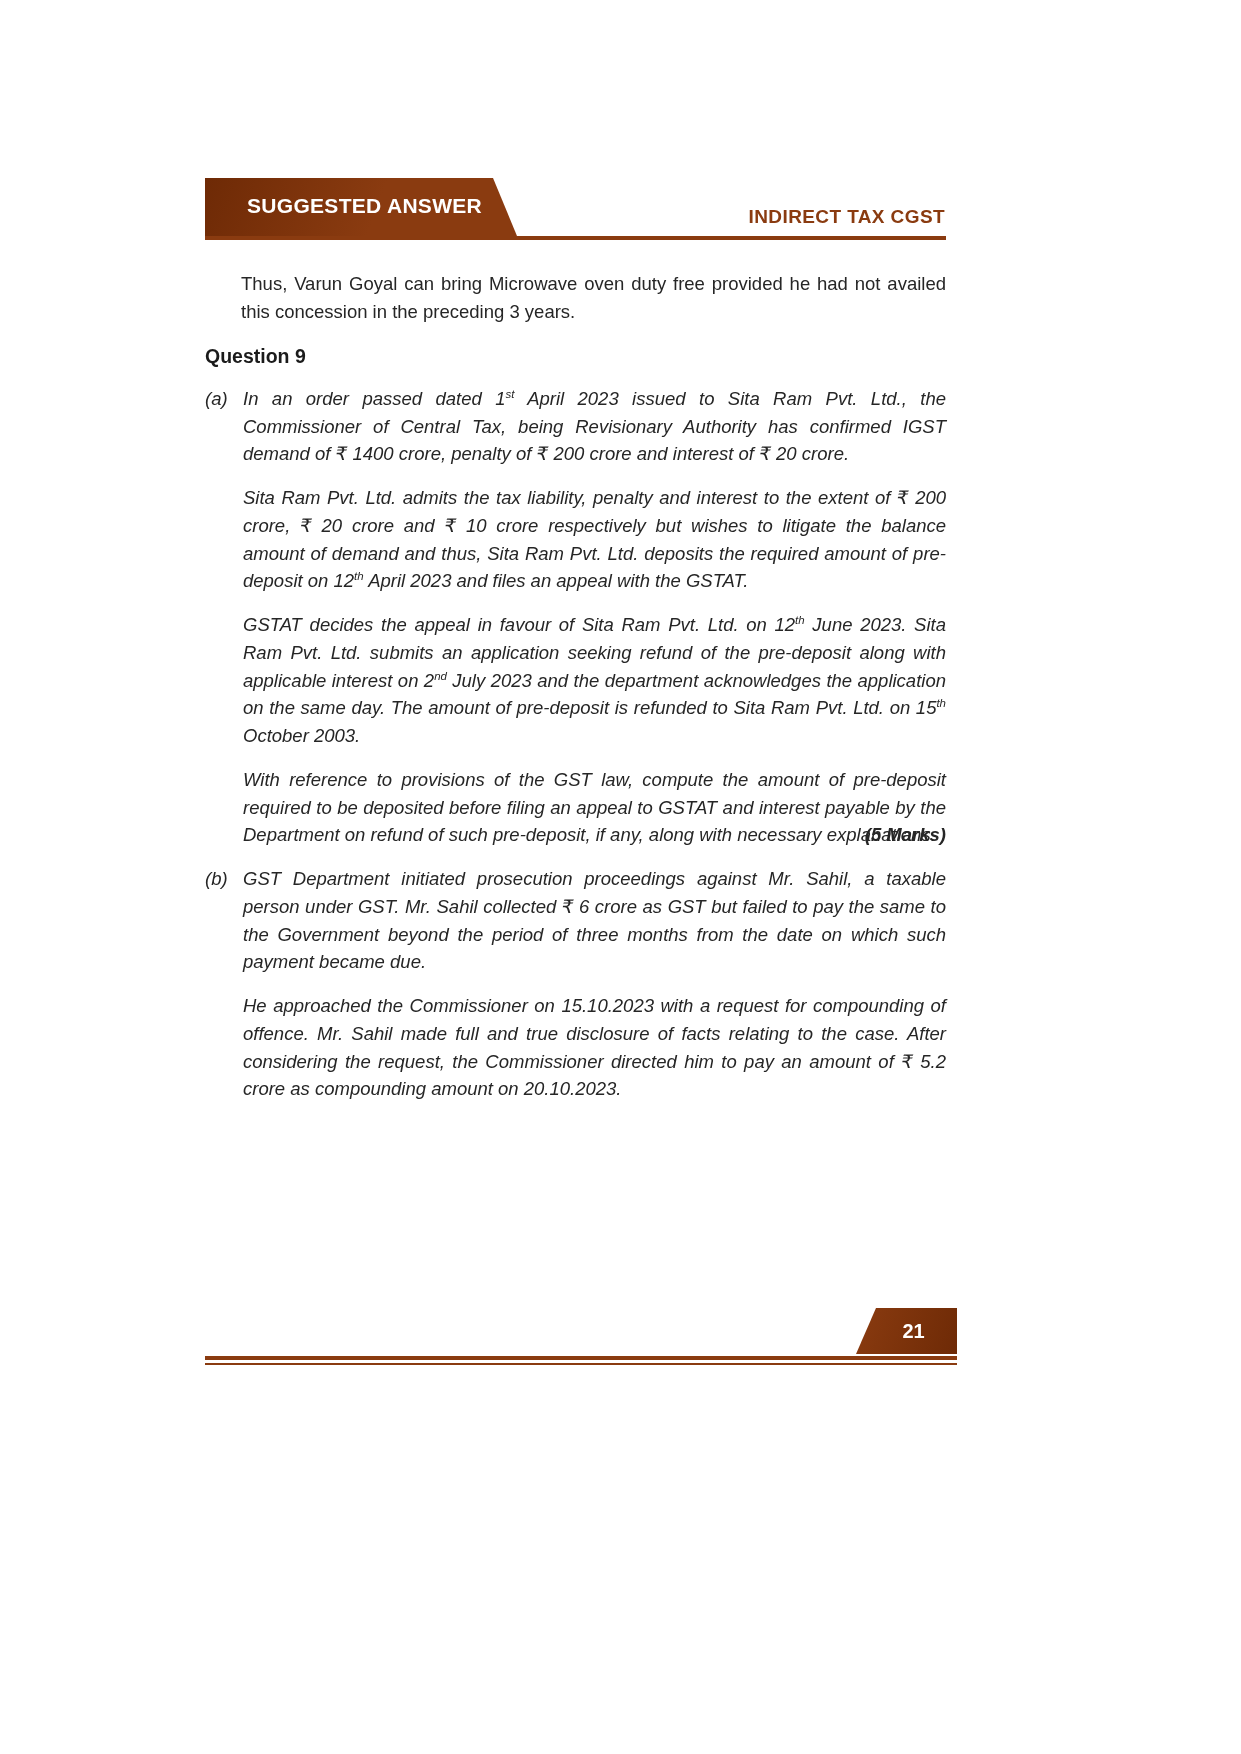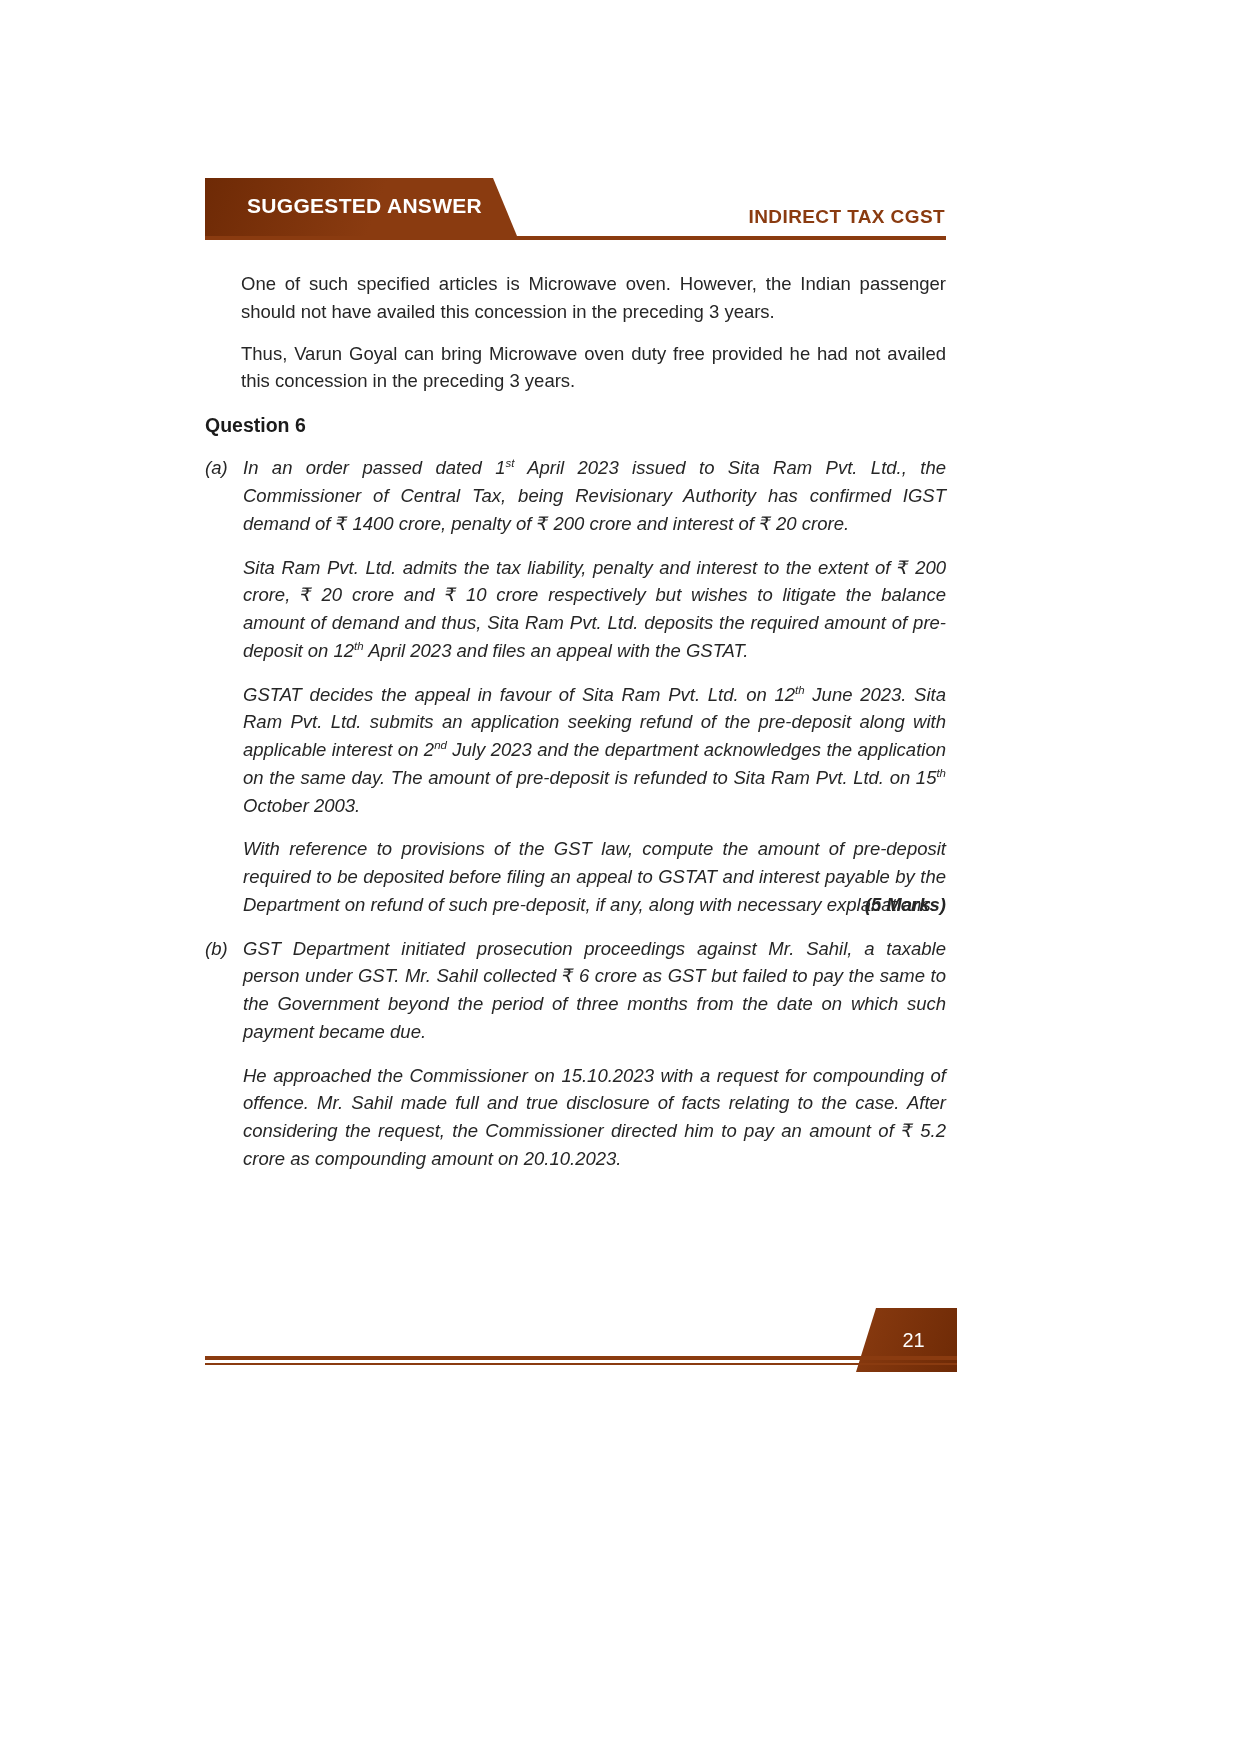--- a/index.html
+++ b/index.html
@@ -41,49 +41,48 @@
   .part { display:flex; font-style:italic; }
   .part-label { flex:0 0 38px; }
   .part-body { flex:1; min-width:0; }
   .part-body p { text-align:justify; margin-bottom:16px; }
   .with-marks { position:relative; }
   .marks { position:absolute; right:0; bottom:0; font-weight:700; font-style:italic; }
   sup { font-size:0.62em; line-height:0; vertical-align:super; }
 
   
   .page-box {
-    position:absolute; left:856px; top:1300px; width:101px; height:64px;
+    position:absolute; left:856px; top:1300px; width:101px; height:46px;
     background:linear-gradient(110deg, var(--accent) 0%, var(--accent-dark) 100%);
     clip-path:polygon(20px 0, 100% 0, 100% 100%, 0 100%);
     display:flex; align-items:center; justify-content:center; padding-left:14px;
-    color:#ffffff; font-weight:400; font-size:20px;
+    color:#ffffff; font-weight:700; font-size:20px;
   }
   .bottom-rules { position:absolute; left:205px; top:1348px; width:752px; }
   .rule-thick { height:4px; background:var(--accent); }
   .rule-thin { height:2px; background:var(--accent); margin-top:3px; }
 </style>
 </head>
 <body>
 
 <div class="page">
 
   <div class="banner">
     <span class="banner-label">SUGGESTED ANSWER</span>
   </div>
   <div class="subject-title">INDIRECT TAX CGST</div>
   <div class="header-rule"></div>
 
   <div class="content">
 
     <div class="intro">
-      <p>One of such specified articles is Microwave oven.  However, the Indian passenger should not have availed this concession in the preceding 3 years.</p>
       <p>Thus, Varun Goyal can bring Microwave oven duty free provided he had not availed this concession in the preceding 3 years.</p>
     </div>
 
-    <div class="q-title">Question 6</div>
+    <div class="q-title">Question 9</div>
 
     <div class="part">
       <div class="part-label">(a)</div>
       <div class="part-body">
         <p>In an order passed dated 1<sup>st</sup> April 2023 issued to Sita Ram Pvt. Ltd., the Commissioner of Central Tax, being Revisionary Authority has confirmed IGST demand of ₹ 1400 crore, penalty of ₹ 200 crore and interest of ₹ 20 crore.</p>
         <p>Sita Ram Pvt. Ltd. admits the tax liability, penalty and interest to the extent of ₹ 200 crore, ₹ 20 crore and ₹ 10 crore respectively but wishes to litigate the balance amount of demand and thus, Sita Ram Pvt. Ltd. deposits the required amount of pre-deposit on 12<sup>th</sup> April 2023 and files an appeal with the GSTAT.</p>
         <p>GSTAT decides the appeal in favour of Sita Ram Pvt. Ltd. on 12<sup>th</sup> June 2023. Sita Ram Pvt. Ltd. submits an application seeking refund of the pre-deposit along with applicable interest on 2<sup>nd</sup> July 2023 and the department acknowledges the application on the same day. The amount of pre-deposit is refunded to Sita Ram Pvt. Ltd. on 15<sup>th</sup> October 2003.</p>
         <p class="with-marks">
           <span>With reference to provisions of the GST law, compute the amount of pre-deposit required to be deposited before filing an appeal to GSTAT and interest payable by the Department on refund of such pre-deposit, if any, along with necessary explanations.</span>
           <span class="marks">(5 Marks)</span>

